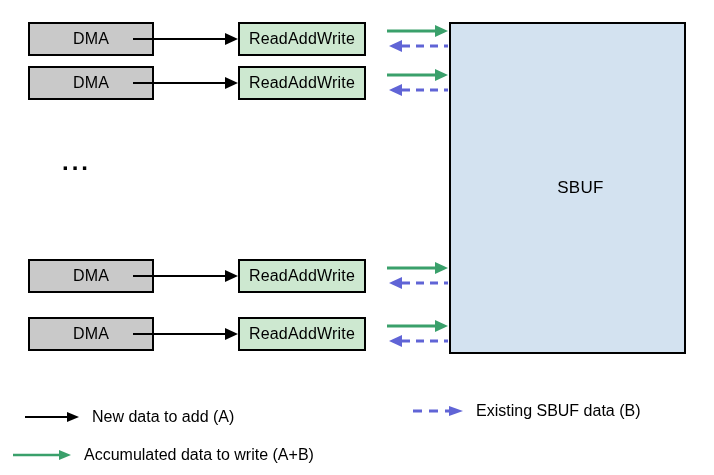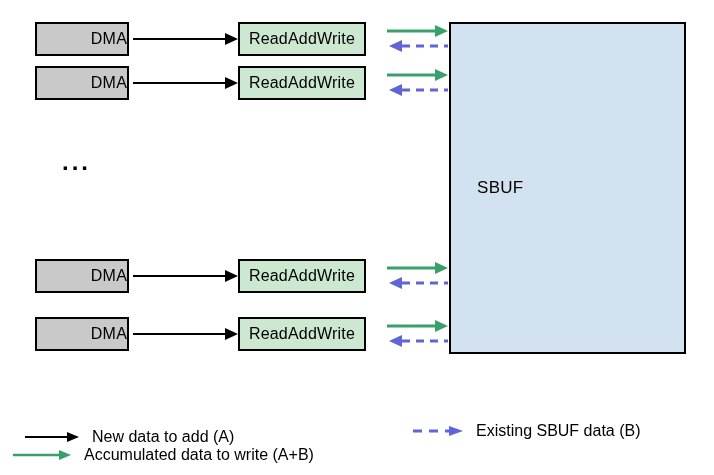--- a/index.html
+++ b/index.html
@@ -23,21 +23,21 @@
   .box {
     position: absolute;
     box-sizing: border-box;
     border: 2px solid #000;
     display: flex;
     align-items: center;
     justify-content: center;
     font-size: 16px;
     letter-spacing: 0.2px;
   }
-  .box.dma  { left: 35px;  top: 0; width: 94px; height: 34px; background: var(--dma_fill, #c9c9c9); justify-content: flex-end; }
+  .box.dma  { left: 28px;  top: 0; width: 126px; height: 34px; background: var(--dma_fill, #c9c9c9); }
   .box.raw  { left: 238px; top: 0; width: 128px; height: 34px; background: var(--raw_fill, #cde8d0); }
 
   .arrow { position: absolute; display: block; }
   .arrow.black { left: 133px; top: 11px; }
   .arrow.green { left: 387px; top: 3px; }
   .arrow.blue  { left: 389px; top: 18px; }
 
   .arr-black line    { stroke: var(--black_arrow, #000); stroke-width: 2px; }
   .arr-black polygon { fill: var(--black_arrow, #000); }
   .arr-green line    { stroke: var(--green_arrow, #3aa06b); stroke-width: 3px; }
@@ -61,38 +61,38 @@
     position: absolute;
     left: 449px;
     top: 22px;
     width: 237px;
     height: 332px;
     box-sizing: border-box;
     border: 2px solid #000;
     background: var(--sbuf_fill, #d3e2f0);
     display: flex;
     align-items: center;
-    justify-content: flex-start;
+    justify-content: center;
     font-size: 17px;
     letter-spacing: 0.3px;
     padding-left: 26px;
   }
 
   
   .legend-item {
     position: absolute;
     display: flex;
     align-items: center;
     height: 22px;
     font-size: 16px;
   }
   .legend-item .arrow-swatch { display: block; margin-right: 13px; }
-  .legend-item.l1 { left: 25px;  top: 406px; margin-top: 20px; }
+  .legend-item.l1 { left: 25px;  top: 406px; }
   .legend-item.l2 { left: 13px;  top: 444px; }
-  .legend-item.l3 { left: 413px; top: 420px; }
+  .legend-item.l3 { left: 413px; top: 400px; }
   .arr-green-thin line { stroke: var(--green_arrow, #3aa06b); stroke-width: 2.5px; }
   .arr-blue-leg line   { stroke: var(--blue_arrow, #6064d6); stroke-width: 3px; stroke-dasharray: 9 7; }
   .arr-blue-leg polygon{ fill: var(--blue_arrow, #6064d6); }
 </style>
 </head>
 <body>
 
 <div class="canvas">
 
   <div class="row r1">

